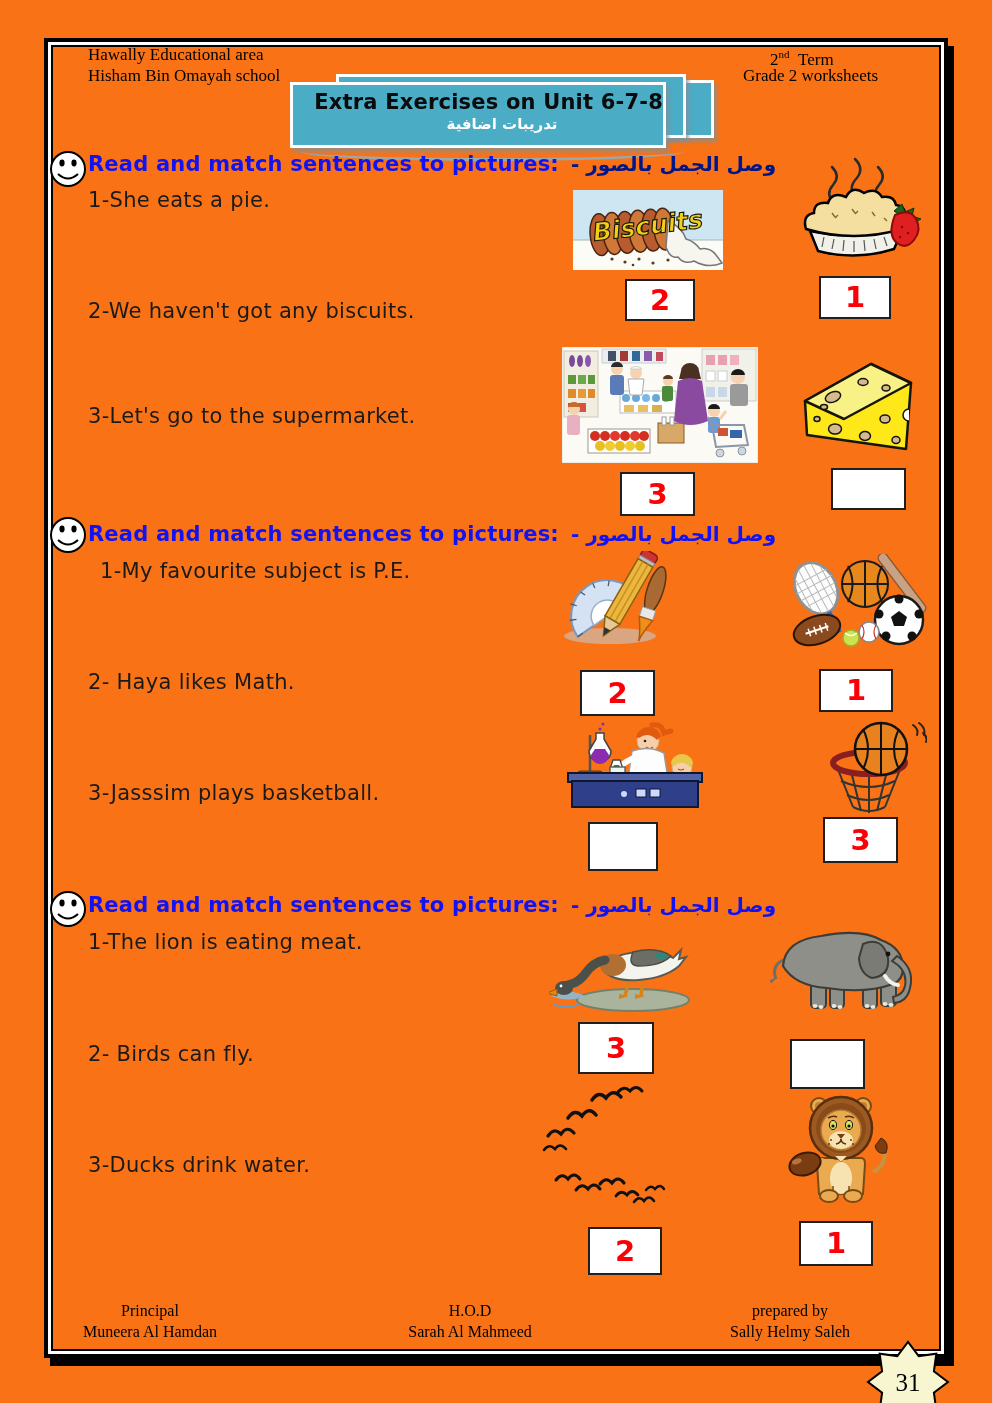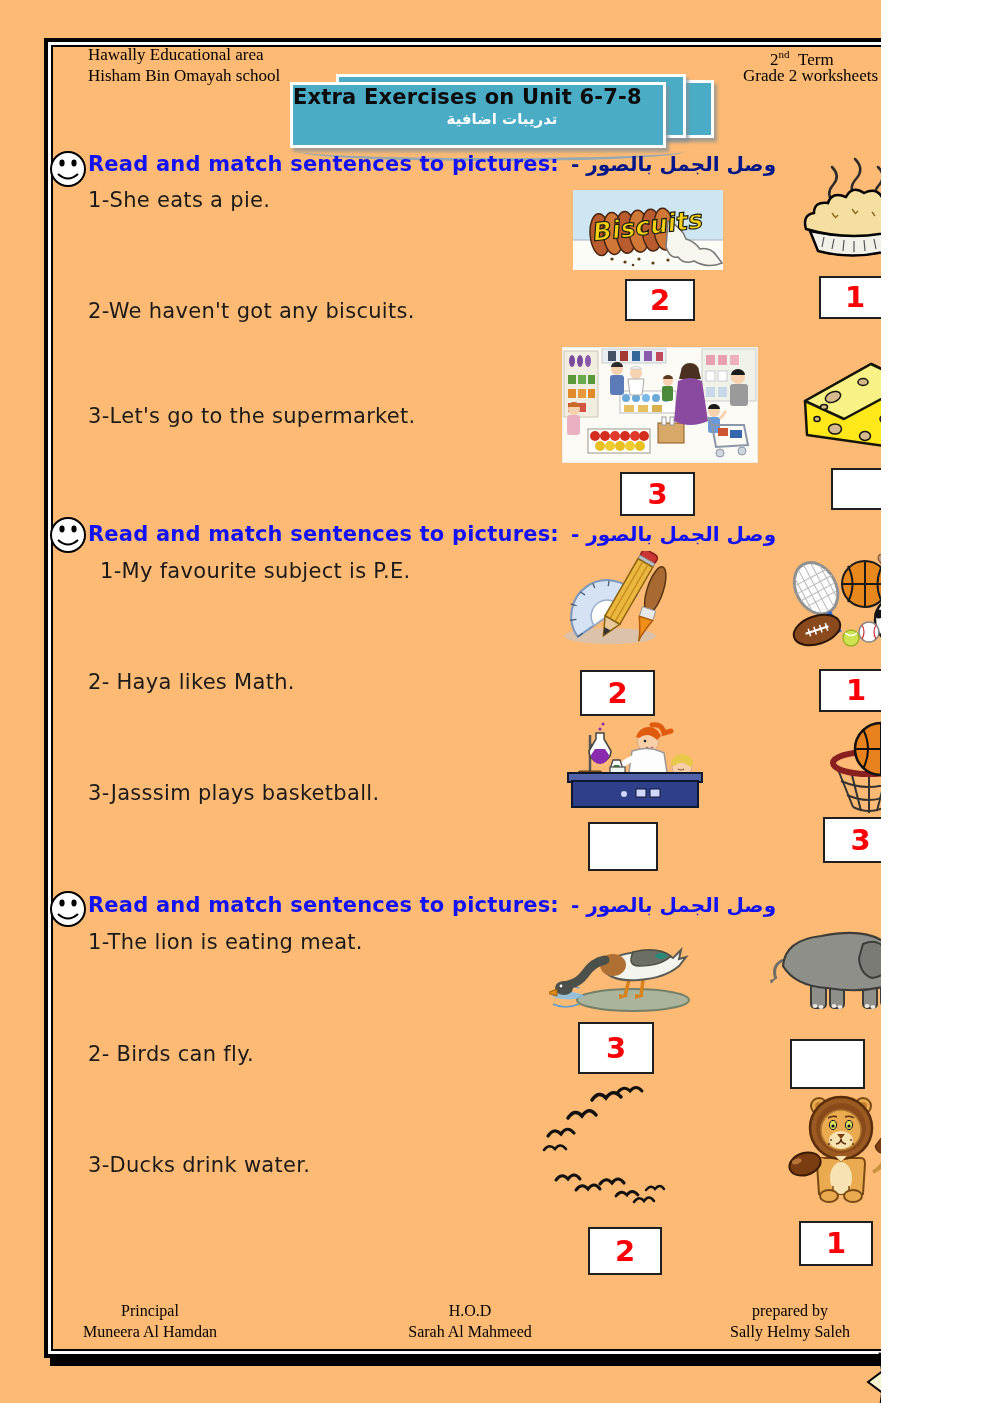--- a/index.html
+++ b/index.html
@@ -1,28 +1,28 @@
 <!DOCTYPE html>
 <html><head>
 <meta charset="utf-8">
 <style>
   html,body{margin:0;padding:0;background:#fff;}
-  .page{position:relative;width:881px;height:1403px;background:#fdba74;overflow:hidden;
+  .page{position:relative;width:992px;height:1403px;background:#f97316;overflow:hidden;
         font-family:"DejaVu Sans",sans-serif;}
   .abs{position:absolute;}
   
   .frame{left:44px;top:38px;width:896px;height:1312px;border:4px solid #000;
          box-shadow: inset 0 0 0 3px #fff, inset 0 0 0 5px #000, 6px 8px 0 0 #000;}
   
   .hdr{font-family:"Liberation Serif",serif;font-size:17px;color:#000;line-height:21px;white-space:nowrap;}
   sup{font-size:11px;}
   
   .banner-box{background:#4bacc6;border:3px solid #fff;box-shadow:3px 4px 3px rgba(130,142,150,.7);}
-  .banner-title{font-weight:bold;font-size:21px;color:#0b0b0b;text-align:left;letter-spacing:.2px;
-                font-family:"DejaVu Sans",sans-serif;}
+  .banner-title{font-weight:bold;font-size:21px;color:#0b0b0b;text-align:right;letter-spacing:.2px;
+                margin-top:5px;font-family:"DejaVu Sans",sans-serif;}
   .banner-sub{font-weight:bold;font-size:15px;color:#fff;text-align:center;margin-top:1px;direction:rtl;padding-left:48px;}
   .swoosh{height:16px;border-bottom:3px solid #97a8b0;border-radius:50%;}
   
   .heading-row{display:flex;align-items:baseline;gap:12px;white-space:nowrap;}
   .heading-en{font-weight:bold;font-size:21px;color:#1212f2;
               text-underline-offset:4px;letter-spacing:.2px;}
   .heading-ar{font-weight:bold;font-size:20px;color:#1212f2;direction:rtl;}
   .ar-navy{color:#001689;}
   
   .sentence{font-size:21px;color:#1a1a1a;letter-spacing:.3px;white-space:nowrap;}

